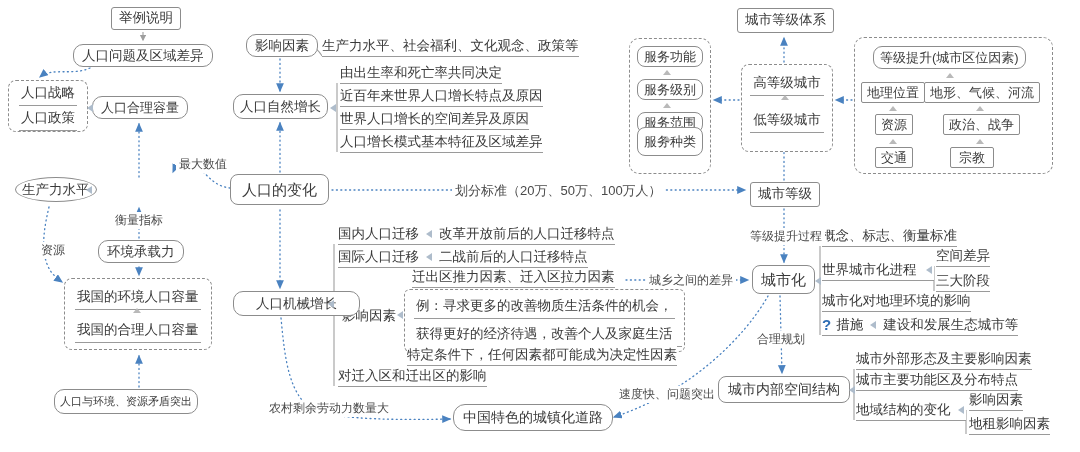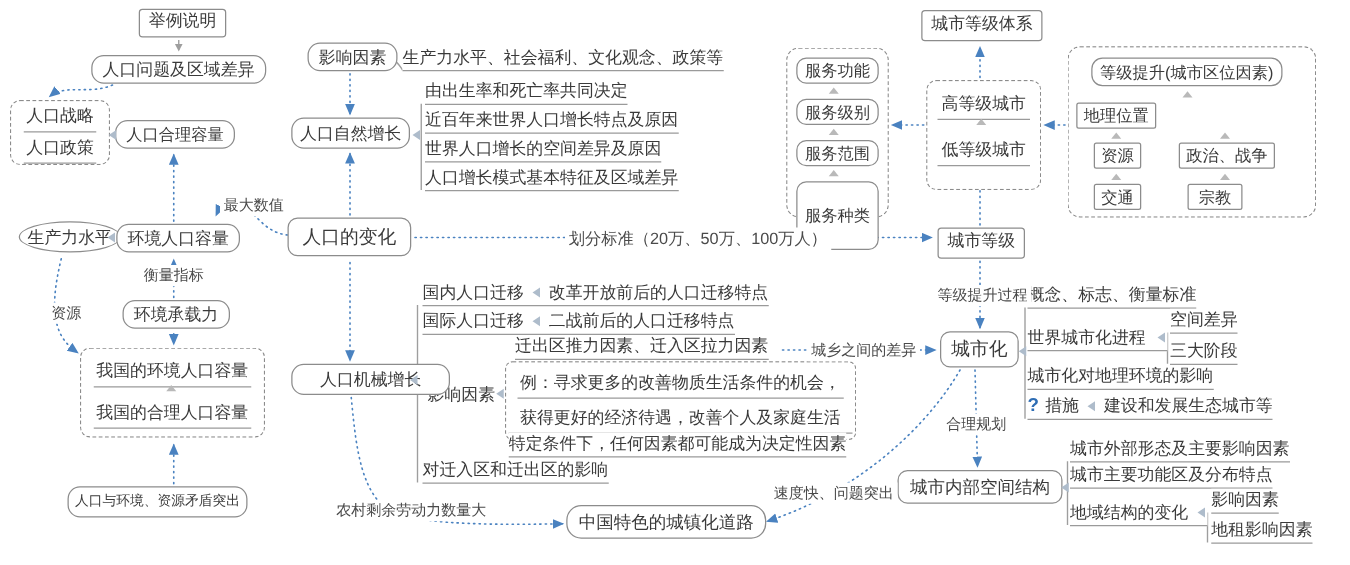--- a/index.html
+++ b/index.html
@@ -83,21 +83,20 @@
   <div class="nd sq" style="left:111px;top:7px">举例说明</div>
   <div class="nd rbox" style="left:73px;top:44px">人口问题及区域差异</div>
 
   <div class="dbox" style="left:8px;top:80px">
     <div class="drow">人口战略</div>
     <div class="drow">人口政策</div>
   </div>
 
   <div class="nd rbox" style="left:92px;top:96px;font-size:13px">人口合理容量</div>
   <div class="nd ell" style="left:15px;top:177px">生产力水平</div>
-  <div class="nd rbox" style="left:93px;top:179px">环境人口容量</div>
   <div class="nd rbox" style="left:98px;top:240px">环境承载力</div>
 
   <div class="dbox" style="left:64px;top:278px;padding:6px 0">
     <div class="drow" style="margin-bottom:8px">我国的环境人口容量</div>
     <div class="drow">我国的合理人口容量</div>
   </div>
   <div class="tu" style="left:133px;top:308px"></div>
 
   <div class="nd rbox" style="left:54px;top:389px;font-size:11px;padding:3px 5px">人口与环境、资源矛盾突出</div>
 
@@ -150,34 +149,35 @@
   <div class="nd rbox med" style="left:453px;top:404px;border-radius:12px">中国特色的城镇化道路</div>
   <div class="lb" style="left:616px;top:386px">速度快、问题突出</div>
   <div class="lb" style="left:646px;top:272px">城乡之间的差异</div>
 
   <div class="nd sq" style="left:737px;top:8px;padding:3px 7px">城市等级体系</div>
 
   <div class="dbox" style="left:629px;top:38px;width:80px;height:134px;border-radius:10px"></div>
   <div class="nd rbox" style="left:637px;top:46px;font-size:13px;padding:1px 6px;border-radius:8px">服务功能</div>
   <div class="nd rbox" style="left:637px;top:79px;font-size:13px;padding:1px 6px;border-radius:8px">服务级别</div>
   <div class="nd rbox" style="left:637px;top:112px;font-size:13px;padding:1px 6px;border-radius:8px">服务范围</div>
-  <div class="nd rbox" style="left:637px;top:145px;font-size:13px;padding:18px 6px;border-radius:8px">服务种类</div>
+  <div class="nd rbox" style="left:637px;top:127px;font-size:13px;padding:5px 6px;border-radius:8px">服务种类</div>
   <div class="tu" style="left:663px;top:70px"></div>
   <div class="tu" style="left:663px;top:103px"></div>
   <div class="tu" style="left:663px;top:136px"></div>
 
   <div class="dbox" style="left:741px;top:64px;width:90px;padding:6px 0">
     <div class="drow" style="margin:0 8px 8px">高等级城市</div>
     <div class="drow" style="margin:12px 8px">低等级城市</div>
   </div>
   <div class="tu" style="left:781px;top:95px"></div>
 
   <div class="dbox" style="left:854px;top:37px;width:197px;height:135px;border-radius:10px"></div>
   <div class="nd rbox" style="left:873px;top:46px;font-size:13px;padding:2px 6px;border-radius:9px">等级提升(城市区位因素)</div>
   <div class="nd sq2" style="left:861px;top:82px">地理位置</div>
+  <div class="nd sq2" style="left:924px;top:82px">地形、气候、河流</div>
   <div class="nd sq2" style="left:875px;top:114px">资源</div>
   <div class="nd sq2" style="left:943px;top:114px">政治、战争</div>
   <div class="nd sq2" style="left:875px;top:147px">交通</div>
   <div class="nd sq2" style="left:950px;top:147px;padding:1px 8px">宗教</div>
   <div class="tu" style="left:946px;top:73px"></div>
   <div class="tu" style="left:889px;top:106px"></div>
   <div class="tu" style="left:889px;top:139px"></div>
   <div class="tu" style="left:976px;top:106px"></div>
   <div class="tu" style="left:976px;top:139px"></div>
 

